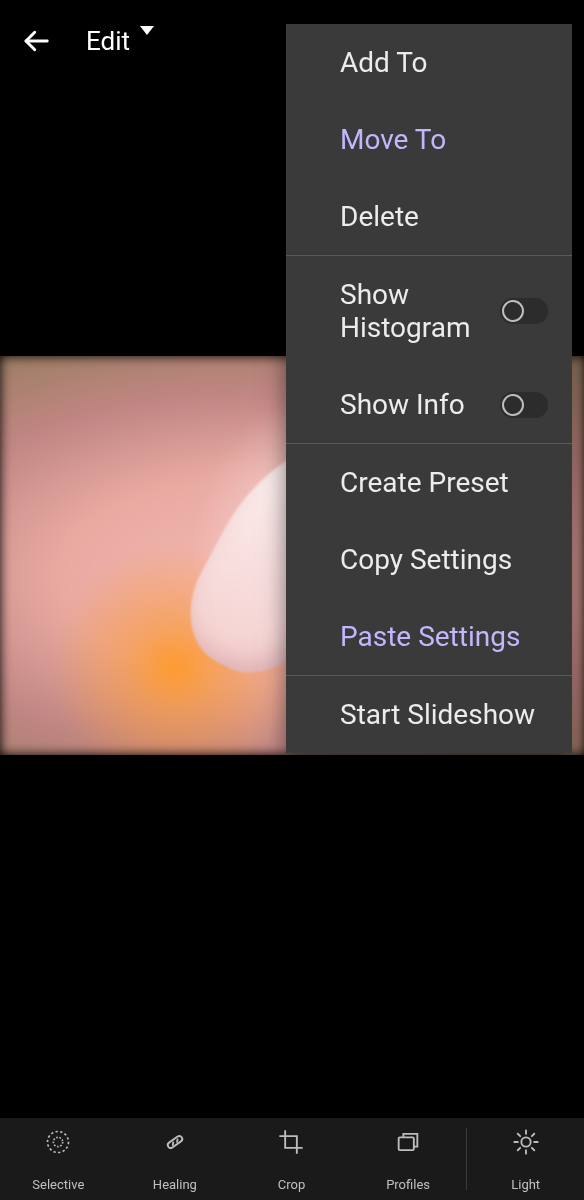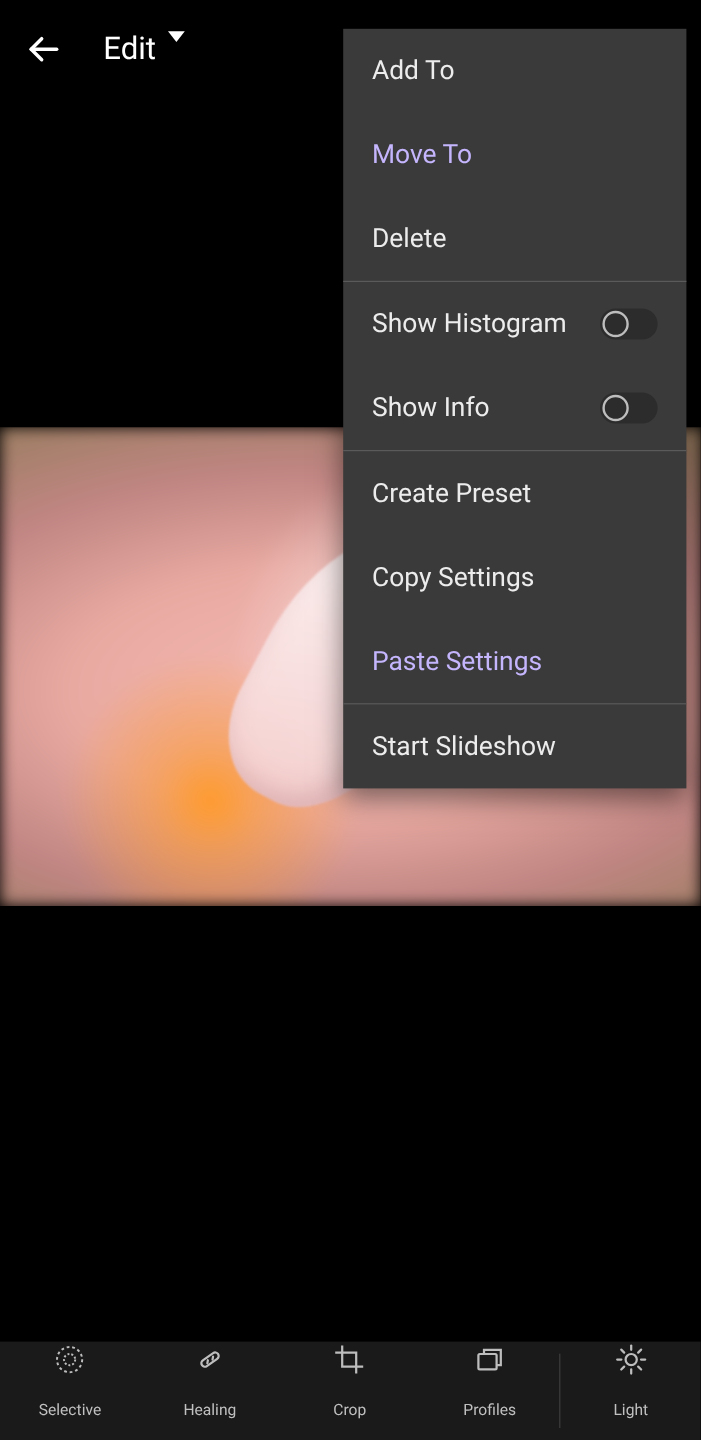--- a/index.html
+++ b/index.html
@@ -86,27 +86,28 @@
     left: 286px;
     width: 286px;
     background: #3a3a3a;
     z-index: 10;
     display: flex;
     flex-direction: column;
     box-shadow: 0 8px 22px rgba(0,0,0,0.5);
   }
   .menu-item {
     padding: 22px 24px 22px 24px;
-    font-size: 22px;
+    font-size: 28px;
     color: #ececec;
     cursor: pointer;
     display: flex;
     align-items: center;
     justify-content: space-between;
     min-height: 70px;
+    margin-left: 30px;
   }
   .menu-item.disabled {
     color: #c4b5fd;
     cursor: default;
   }
   .menu-divider {
     height: 1px;
     background: #5a5a5a;
     width: 100%;
   }
@@ -136,21 +137,21 @@
     height: 82px;
     background: #1a1a1a;
     display: flex;
     align-items: stretch;
   }
   .tool {
     flex: 1 1 0;
     display: flex;
     flex-direction: column;
     align-items: center;
-    justify-content: flex-start;
+    justify-content: center;
     gap: 20px;
     cursor: pointer;
     color: #bdbdbd;
   }
   .tool .icon {
     width: 30px; height: 30px;
     display: flex; align-items: center; justify-content: center;
   }
   .tool svg { width: 28px; height: 28px; }
   .tool .tlabel {

